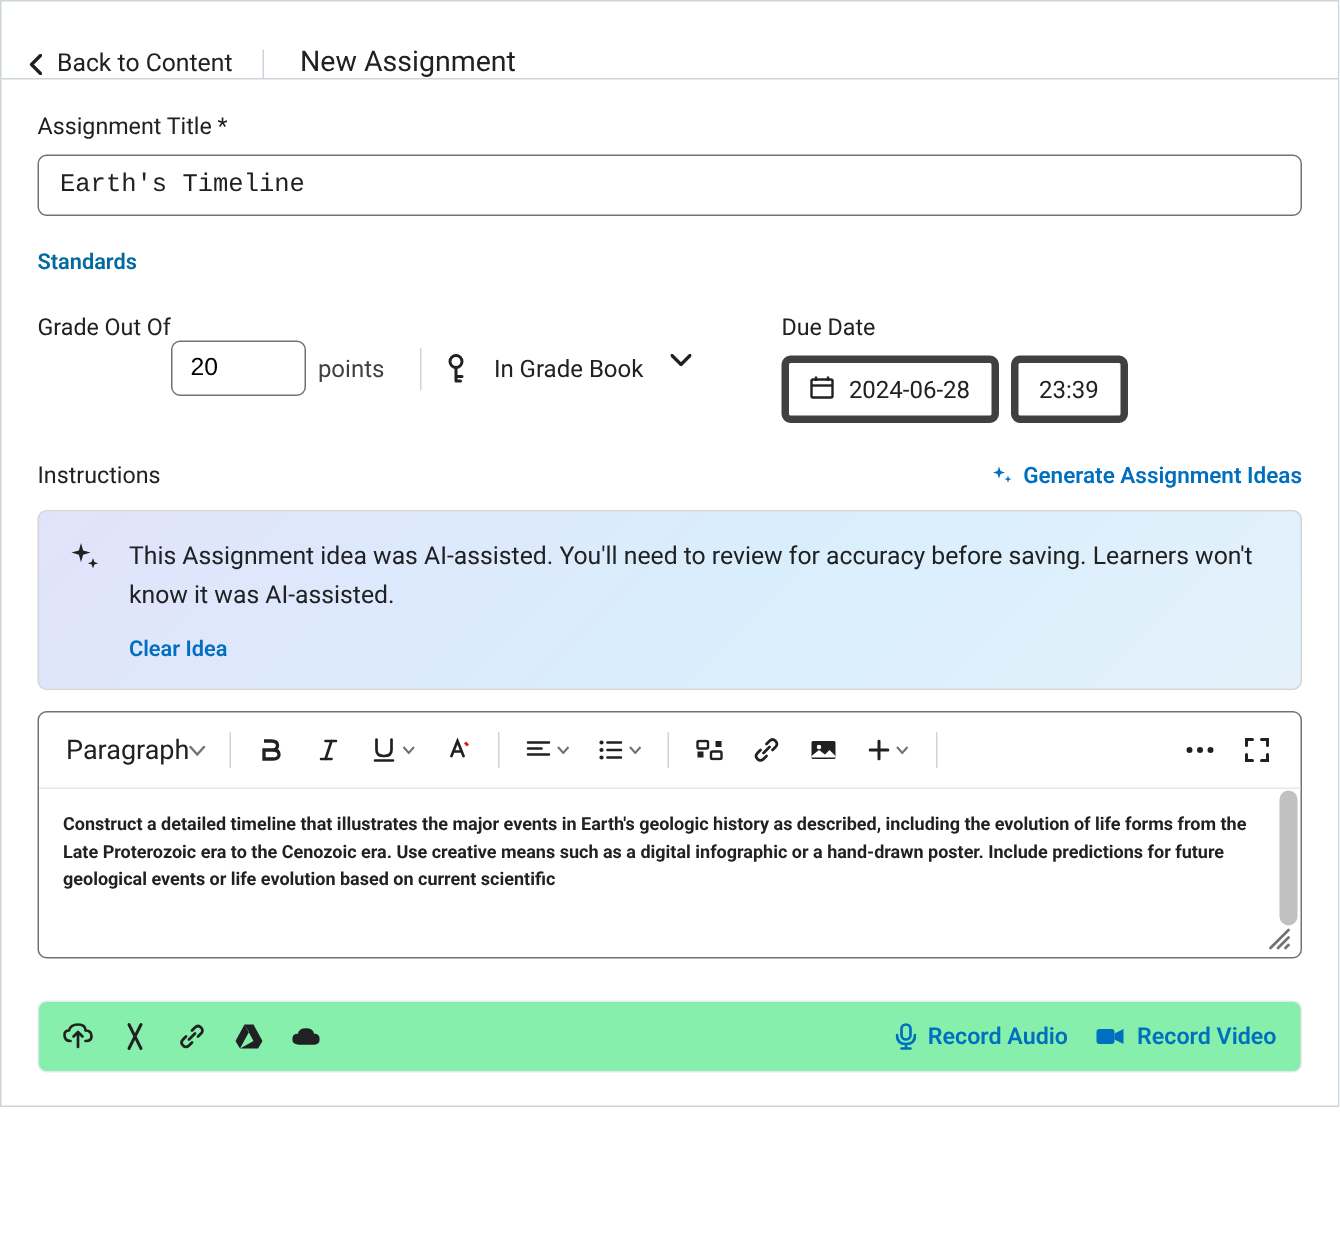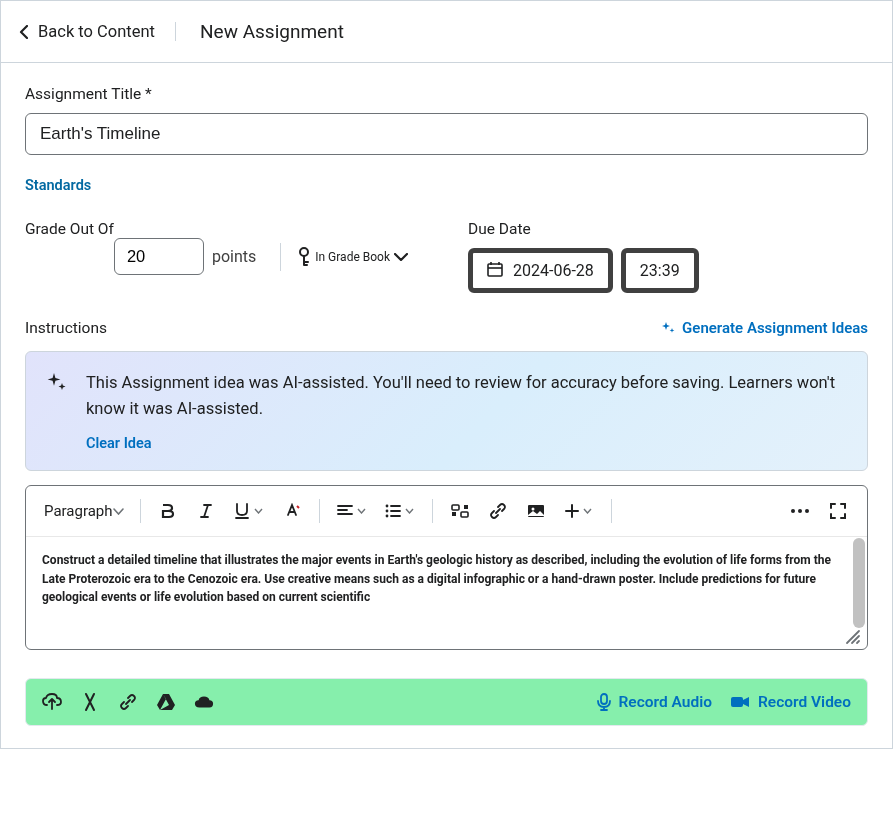--- a/index.html
+++ b/index.html
@@ -8,22 +8,22 @@
       background: #fff;
       color: #202122;
       width: 893px;
     }
     .container {
       border: 1px solid #cdd5dc;
     }
     .header-bar {
       display: flex;
       border-bottom: 1px solid #cdd5dc;
-      height: 62px;
-      align-items: center;
+      height: 52px;
+      align-items: flex-end;
     }
     .back-link {
       display: flex;
       align-items: center;
       padding: 0 20px 0 18px;
       border-right: 1px solid #cdd5dc;
       cursor: pointer;
       gap: 10px;
       font-size: 16.5px;
       color: #202122;
@@ -49,20 +49,21 @@
       display: block;
     }
     .title-input {
       width: 100%;
       padding: 10px 14px;
       border: 1px solid #6e7377;
       border-radius: 6px;
       font-size: 17px;
       outline: none;
       color: #202122;
+      font-family: Liberation Mono, monospace;
     }
     .standards-link {
       color: #0369a1;
       font-size: 14.5px;
       font-weight: 600;
       margin-top: 22px;
       display: inline-block;
       cursor: pointer;
     }
     .row-grade-due {
@@ -93,24 +94,24 @@
       margin-right: 8px;
     }
     .divider-v {
       width: 1px;
       background: #cdd5dc;
       height: 28px;
       margin: 0 8px;
     }
     .gradebook-toggle {
       display: flex;
-      align-items: center;
-      gap: 4px;
-      cursor: pointer;
-      font-size: 12px;
+      align-items: flex-start;
+      gap: 18px;
+      cursor: pointer;
+      font-size: 16px;
     }
     .key-icon {
       width: 14px;
       height: 20px;
     }
     .chevron-down {
       width: 14px;
       height: 8px;
     }
     .due-section {
@@ -193,21 +194,21 @@
     .editor-toolbar {
       display: flex;
       align-items: center;
       padding: 8px 12px;
       border-bottom: 1px solid #e8e8e8;
       gap: 4px;
     }
     .tb-select {
       display: flex;
       align-items: center;
-      font-size: 15px;
+      font-size: 18px;
       padding: 4px 6px;
       cursor: pointer;
     }
     .tb-btn {
       width: 34px;
       height: 34px;
       display: flex;
       align-items: center;
       justify-content: center;
       cursor: pointer;

